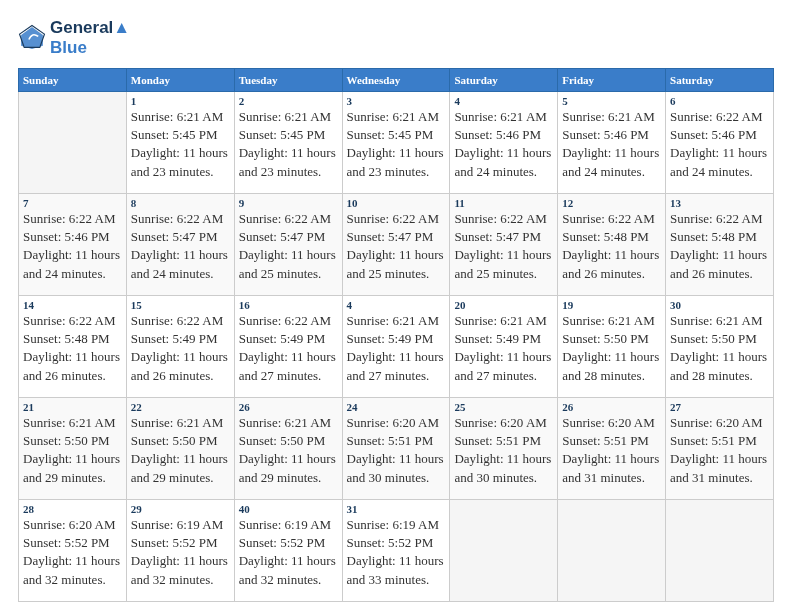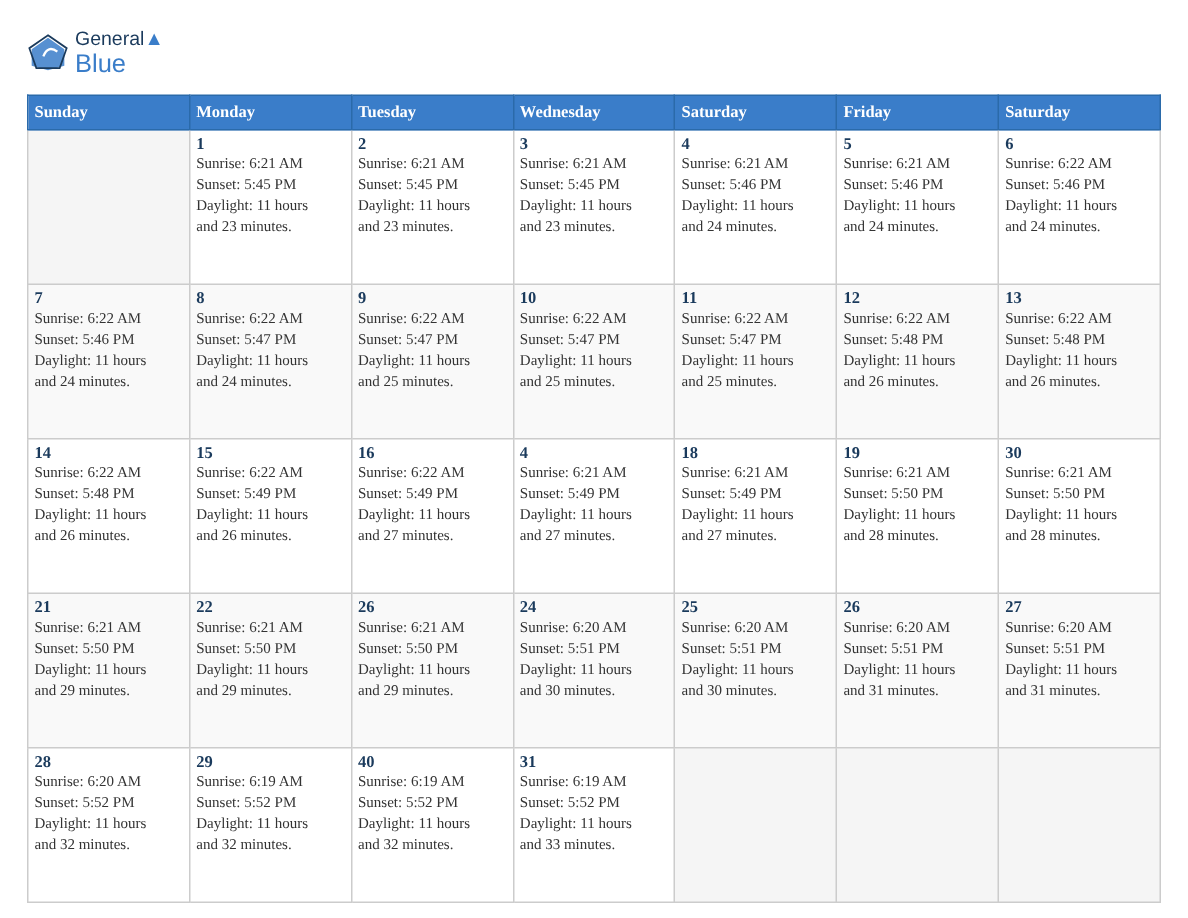--- a/index.html
+++ b/index.html
@@ -76,39 +76,39 @@
     .calendar tr:nth-child(even) td:not(.empty) {
       background: #f9f9f9;
     }
     .day-num {
       font-weight: bold;
       font-size: 11px;
       color: #1a3a5c;
       margin-bottom: 1px;
     }
     .day-info {
-      font-size: 10px;
+      font-size: 13px;
       color: #333;
       line-height: 1.4;
     }
   </style>
 </head>
 <body>
 
 <div class="page">
   <div class="header">
     <div class="logo">
       <svg class="logo-icon" viewBox="0 0 36 36">
         <polygon points="18,4 32,14 32,28 18,32 4,28 4,14" fill="#3a7dc9" opacity="0.85"></polygon>
         <polygon points="18,2 34,13 28,30 8,30 2,13" fill="none" stroke="#1a3a5c" stroke-width="1.5"></polygon>
         <path d="M14,20 Q18,10 26,16" stroke="#fff" stroke-width="2" fill="none"></path>
       </svg>
       <div>
-        <div style="font-size:13px;font-weight:normal;color:#1a3a5c;">General<span style="color:#3a7dc9;">▲</span></div>
-        <div style="font-size:17px;font-weight:normal;color:#3a7dc9;">Blue</div>
+        <div style="font-size:17px;font-weight:bold;color:#1a3a5c;">General<span style="color:#3a7dc9;">▲</span></div>
+        <div style="font-size:17px;font-weight:bold;color:#3a7dc9;">Blue</div>
       </div>
     </div>
     <div class="title-block">
       <div class="main-title"></div>
       <div class="subtitle"></div>
     </div>
   </div>
 
   <table class="calendar">
     <thead>
@@ -242,21 +242,21 @@
 and 27 minutes.</div>
           </td>
           <td>
             <div class="day-num">4</div>
             <div class="day-info" style="white-space: pre-line;">Sunrise: 6:21 AM
 Sunset: 5:49 PM
 Daylight: 11 hours
 and 27 minutes.</div>
           </td>
           <td>
-            <div class="day-num">18</div>
+            <div class="day-num">20</div>
             <div class="day-info" style="white-space: pre-line;">Sunrise: 6:21 AM
 Sunset: 5:49 PM
 Daylight: 11 hours
 and 27 minutes.</div>
           </td>
           <td>
             <div class="day-num">19</div>
             <div class="day-info" style="white-space: pre-line;">Sunrise: 6:21 AM
 Sunset: 5:50 PM
 Daylight: 11 hours

